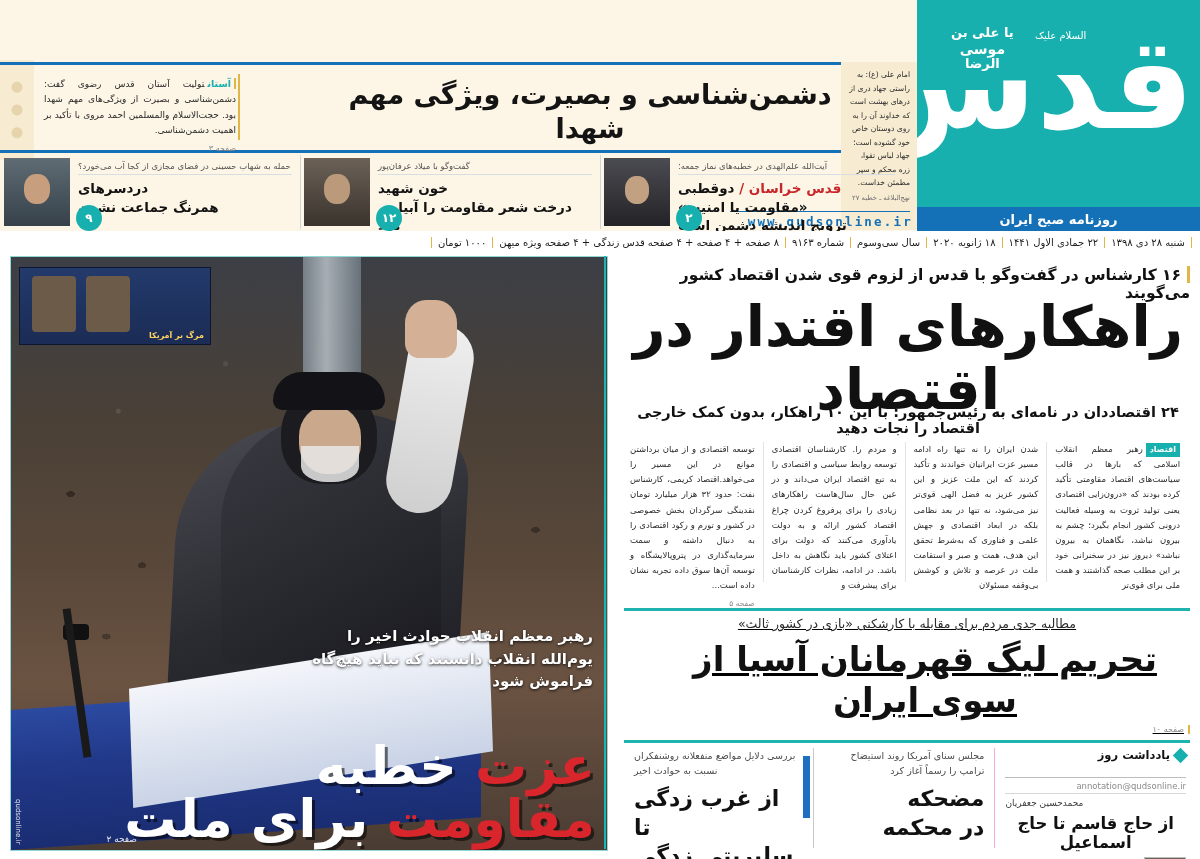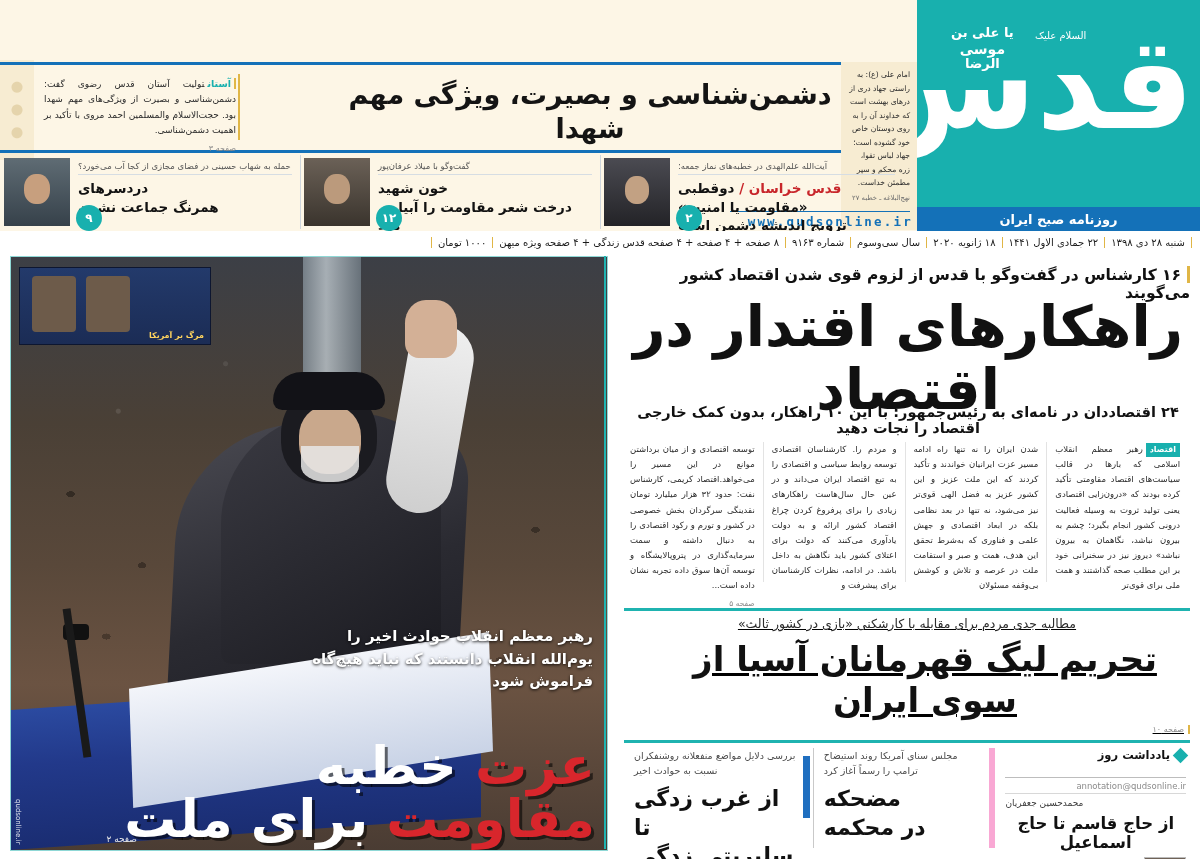--- a/index.html
+++ b/index.html
@@ -301,21 +301,21 @@
   .story2 .k{font-size:12.5px;color:#2b2b2b;margin-bottom:8px;}
   .story2 .t{font-size:34px;font-weight:bold;color:#111;line-height:1.2;margin-left:36px;}
   .story2 .pg{display:block;margin-top:4px;font-size:8px;color:#8a8a8a;text-align:right;
     border-right:2px solid #e0b646;padding-right:4px;}
   .teal-rule2{position:absolute;top:484px;right:10px;width:566px;height:3px;background:#1fb3b0;}
 
   
   .bottom3{position:absolute;top:492px;right:10px;width:566px;height:100px;display:flex;direction:rtl;}
   .b3{padding:0 10px;box-sizing:border-box;text-align:left;}
   .b-note{width:196px;text-align:right;padding-right:4px;}
-  .b-mid{width:184px;border-left:1px solid #c9c9c9;border-right:6px solid #f9a8d4;}
+  .b-mid{width:184px;border-left:1px solid #c9c9c9;border-right:1px solid #f9a8d4;text-align:right;}
   .b-left{width:190px;}
   .b3 .bk{font-size:9.5px;color:#4a4a4a;line-height:1.6;margin-bottom:7px;}
   .b3 .bt{font-size:22px;font-weight:bold;color:#111;line-height:1.28;}
   .b-bluebar{
     position:absolute;top:500px;right:390px;width:7px;height:62px;background:#1f6fc0;
   }
   .note-head{
     display:flex;align-items:center;justify-content:flex-start;gap:5px;
     border-bottom:1px solid #bdbdbd;padding-bottom:15px;margin-bottom:3px;
   }

